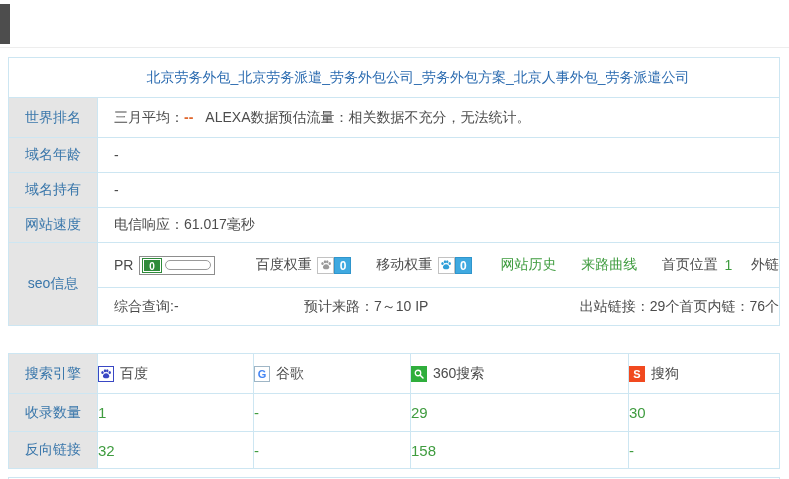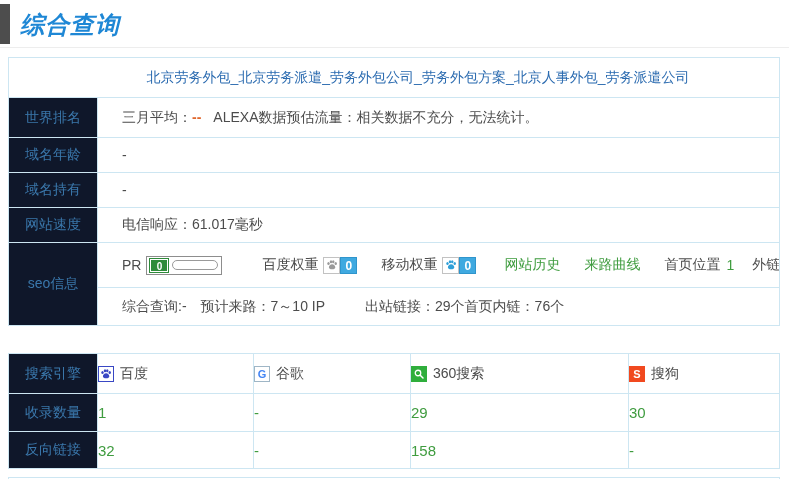--- a/index.html
+++ b/index.html
@@ -22,31 +22,31 @@
   .caret { position:absolute; right:9px; top:13px; width:0; height:0;
            border-left:5px solid transparent; border-right:5px solid transparent;
            border-top:6px solid #b9b9b9; cursor:pointer; }
   .query-button { margin-left:9px; width:64px; height:31px; color:#fff; font-size:15px;
                   font-family:inherit; letter-spacing:4px; padding-left:4px; cursor:pointer;
                   background:linear-gradient(#5ac1ea,#2da2dc); border:1px solid #2b97cf; border-radius:3px; }
   .opt-checkbox { margin-left:9px; width:13px; height:13px; }
   
   table { border-collapse:collapse; margin-left:8px; width:772px; table-layout:fixed; }
   td { border:1px solid #cde6f2; overflow:hidden; white-space:nowrap; }
-  .label-cell { background:#0f172a; color:#3a77ab; text-align:center; }
-  .content-cell { padding-left:24px; color:#4c4c4c; }
+  .label-cell { background:#e5e5e5; color:#3a77ab; text-align:center; }
+  .content-cell { padding-left:16px; color:#4c4c4c; }
   .info-table { margin-top:9px; }
   .h40{height:40px;} .h35{height:35px;} .h45{height:45px;} .h38{height:38px;} .h37{height:37px;}
   .title-cell { height:40px; text-align:center;padding-left:48px; }
   .title-cell span { color:#2b6bb0; cursor:pointer; }
   .orange { color:#e0662c; font-weight:bold; }
   .gap-left { margin-left:12px; }
   .green { color:#3f9c3f; }
   
-  .seo-line { display:flex; align-items:center; }
+  .seo-line { display:flex; align-items:center;justify-content:space-between; }
   .pr-widget { display:inline-flex; align-items:center; border:1px solid #8d8d8d;
                background:#fff; padding:2px 3px; margin-left:5px; }
   .pr-chip { display:inline-block; width:18px; height:13px; line-height:13px; text-align:center;
              background:#2e8b3a; color:#fff; font-size:10px; font-weight:bold;
              border:1px solid #fff; box-shadow:0 0 0 1px #2e8b3a; }
   .pr-track { display:inline-block; width:46px; height:10px; margin-left:4px;
               border:1px solid #9a9a9a; border-radius:5px; background:#fff; }
   .weight-badge { display:inline-flex; margin-left:5px; cursor:pointer; }
   .paw-part { width:17px; height:17px; background:#fff; border:1px solid #c2c2c2;
               display:flex; align-items:center; justify-content:center; }
@@ -71,21 +71,20 @@
   .val { font-size:15px; color:#3f9c3f; }
   
   .bottom-strip { margin:8px 0 0 8px; width:772px; height:4px;
                   border:1px solid #cde6f2; border-bottom:none; background:#fff; }
 </style>
 </head>
 <body>
 
 <div class="header">
   <div class="accent-bar"></div>
-  <div class="page-title">综合查询</div>
 </div>
 
 <table class="info-table">
   <colgroup>
       <col style="width:89px">
       <col>
     </colgroup>
   <tbody>
       <tr>
     <td class="title-cell" colspan="2">

